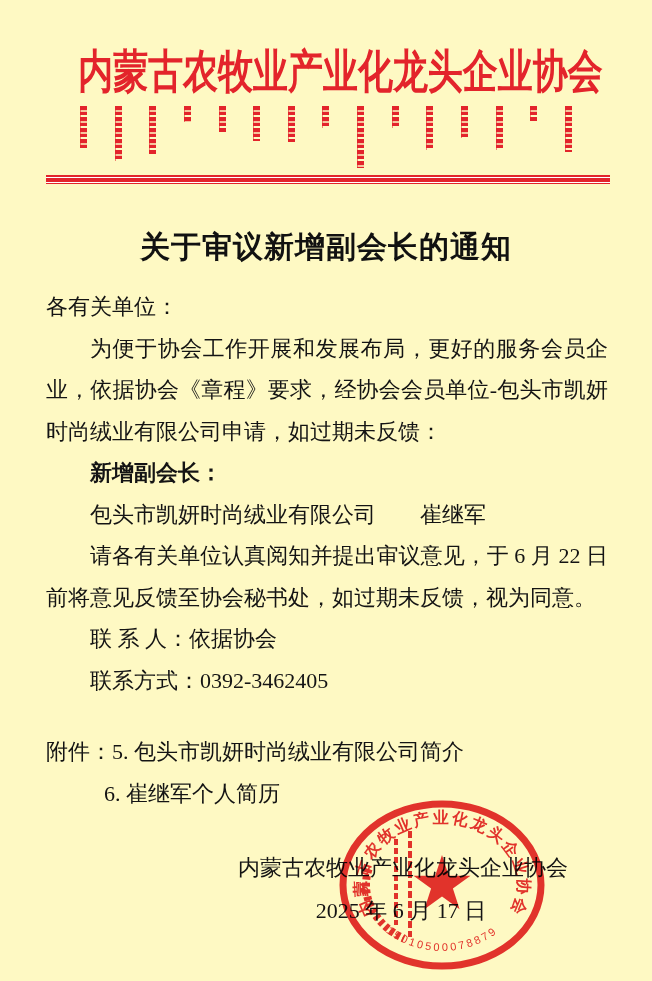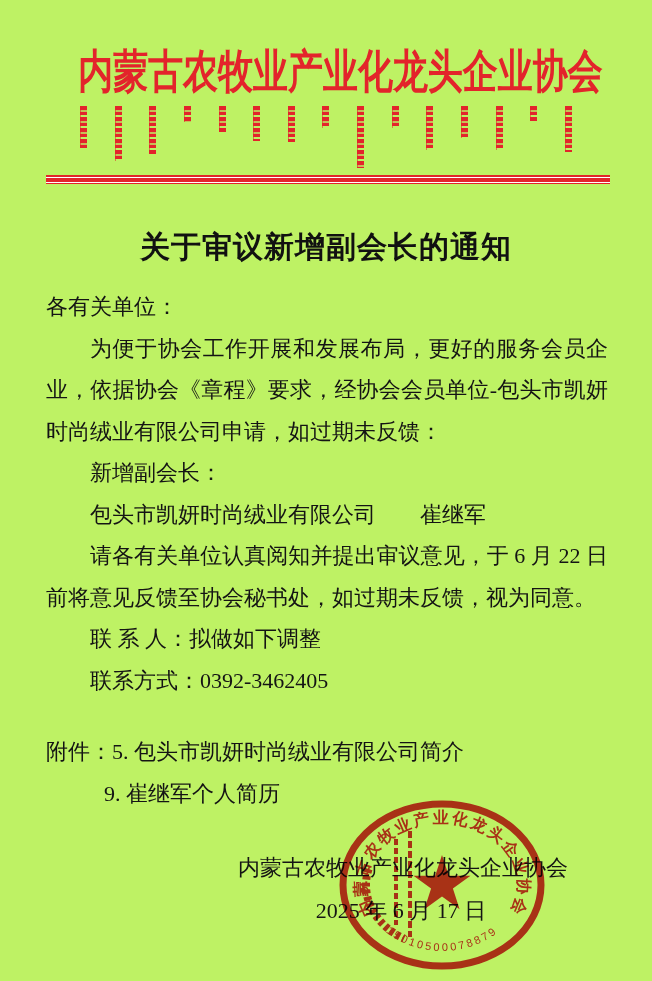--- a/index.html
+++ b/index.html
@@ -1,21 +1,21 @@
 <!DOCTYPE html>
 <html><head>
 <meta charset="utf-8">
 <style>
   html,body{margin:0;padding:0;}
   body{
     width:652px;height:981px;background:#ffffff;position:relative;overflow:hidden;
     font-family:"Liberation Serif","DejaVu Serif",serif;
     -webkit-font-smoothing:antialiased;
   }
-  .page{position:relative;width:652px;height:981px;background:#bef264;}
+  .page{position:relative;width:652px;height:981px;background:#fef9c3;}
 
   
   .org-name{
     margin:0;padding-top:46px;height:52px;line-height:52px;
     text-align:center;font-size:46px;font-weight:bold;color:#e3242b;
     transform:scaleX(0.76);transform-origin:center;
     white-space:nowrap;letter-spacing:0;
   }
   .mongolian-row{
     margin:8px auto 0 auto;width:492px;height:62px;
@@ -35,21 +35,21 @@
   
   .doc-title{
     margin:44px 0 0 0;text-align:center;
     font-size:30px;font-weight:bold;color:#111;line-height:38px;letter-spacing:1px;
   }
 
   
   .body-text{margin:20px 44px 0 46px;font-size:22px;color:#141414;}
   .body-text p{margin:0;line-height:41.5px;text-align:justify;}
   .indent{text-indent:2em;}
-  .bold{font-weight:normal;}
+  .bold{font-weight:bold;}
 
   
   .attachments{margin:30px 44px 0 46px;font-size:22px;color:#141414;}
   .attachments p{margin:0;line-height:41.5px;}
   .att-item-2{padding-left:58px;}
 
   
   .signature-block{
     position:absolute;left:238px;top:846px;width:326px;
     text-align:center;font-size:22px;color:#141414;
@@ -91,27 +91,27 @@
   <div class="red-rule"></div>
 
   <h2 class="doc-title">关于审议新增副会长的通知</h2>
 
   <div class="body-text">
     <p>各有关单位：</p>
     <p class="indent">为便于协会工作开展和发展布局，更好的服务会员企业，依据协会《章程》要求，经协会会员单位-包头市凯妍时尚绒业有限公司申请，如过期未反馈：</p>
     <p class="indent bold">新增副会长：</p>
     <p class="indent">包头市凯妍时尚绒业有限公司　　崔继军</p>
     <p class="indent">请各有关单位认真阅知并提出审议意见，于 6 月 22 日前将意见反馈至协会秘书处，如过期未反馈，视为同意。</p>
-    <p class="indent">联 系 人：拟做如下调整</p>
+    <p class="indent">联 系 人：依据协会</p>
     <p class="indent">联系方式：0392-3462405</p>
   </div>
 
   <div class="attachments">
     <p><span>附件：</span><span>5. 包头市凯妍时尚绒业有限公司简介</span></p>
-    <p class="att-item-2">9. 崔继军个人简历</p>
+    <p class="att-item-2">6. 崔继军个人简历</p>
   </div>
 
   <div class="signature-block">
     <div>内蒙古农牧业产业化龙头企业协会</div>
     <div>2025 年 6 月 17 日</div>
   </div>
 
   <div class="seal">
     <svg width="212" height="180" viewBox="0 0 212 180" xmlns="http://www.w3.org/2000/svg">
 

